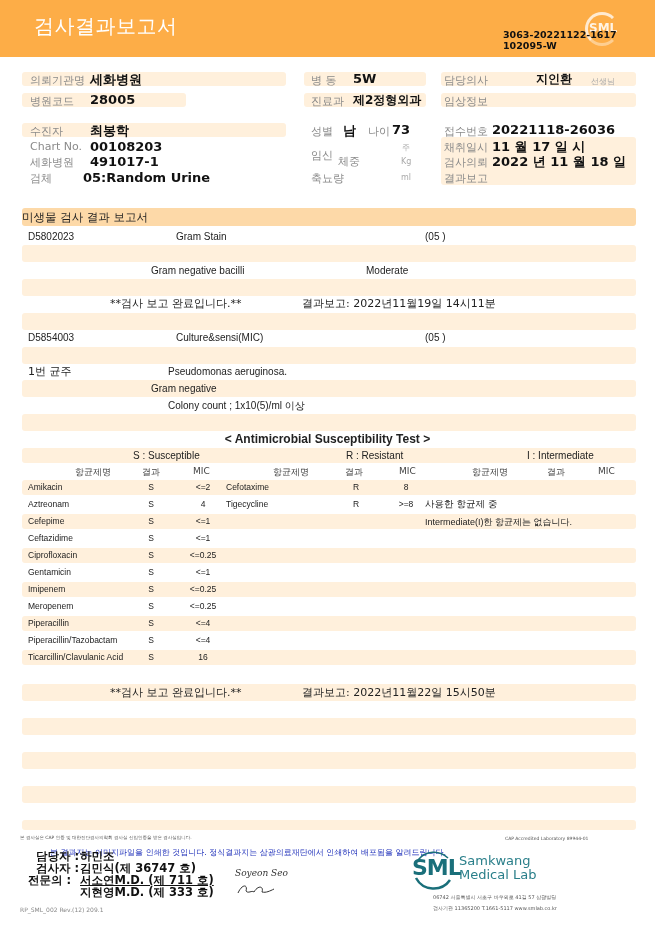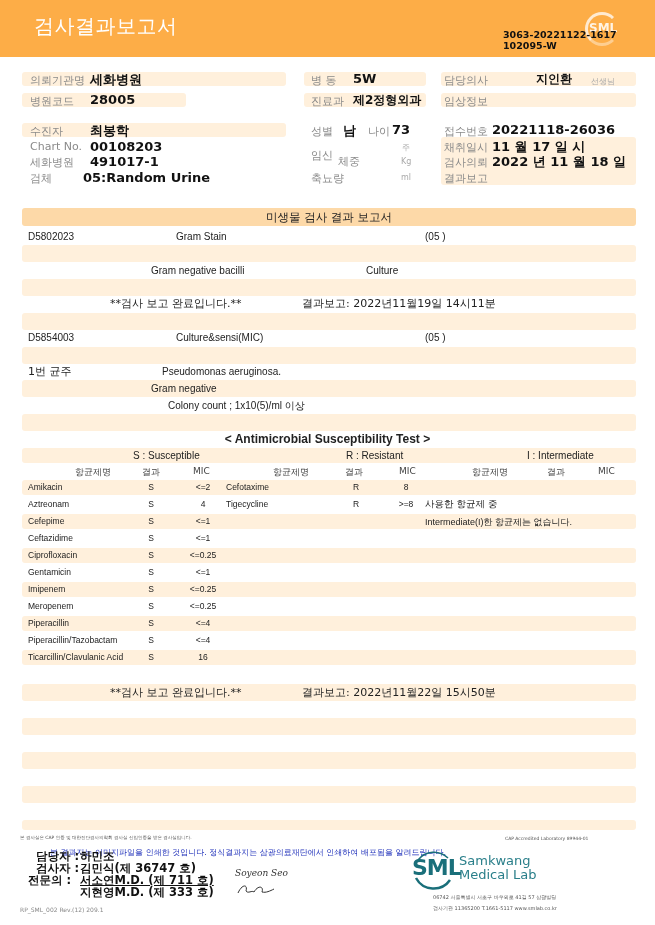--- a/index.html
+++ b/index.html
@@ -10,21 +10,21 @@
   .hdr-title { left: 34px; top: 13px; font-size: 20px; color: #fff; letter-spacing: 0.5px; }
   .hdr-id { left: 503px; top: 29px; font-size: 9.5px; font-weight: bold; color: #111; line-height: 11px;
             font-family: "DejaVu Sans", sans-serif; }
   .logo-ring { left: 585px; top: 12px; width: 34px; height: 34px; border-radius: 50%;
                border: 3px solid rgba(255,255,255,0.75); border-right-color: transparent; border-bottom-color: rgba(255,255,255,0.4); }
   .logo-text { left: 589px; top: 21px; font-size: 12px; font-weight: bold; color: rgba(255,255,255,0.85); }
   .band { background: #fff0dc; border-radius: 3px; }
   .lbl { font-size: 11px; color: #8a8a8a; }
   .val { font-size: 13px; font-weight: bold; color: #111; font-family: "DejaVu Sans", sans-serif; }
   .unit { font-size: 8px; color: #aaa; }
-  .sec-title { font-size: 11.5px; color: #222; text-align: center; }
+  .sec-title { font-size: 11.5px; color: #222; text-align: left; }
   .row-band { left: 22px; width: 614px; height: 17px; background: #fff0dc; border-radius: 3px; }
   .t { font-size: 10px; color: #222; font-family: "Liberation Sans", sans-serif; white-space: nowrap; }
   .tk { font-size: 11px; color: #222; white-space: nowrap; }
   .ast-title { left: 0; width: 655px; top: 432px; text-align: center; font-size: 12px; font-weight: bold;
                font-family: "Liberation Sans", sans-serif; }
   .hcol { font-size: 9px; color: #444; white-space: nowrap; }
   .drug { font-size: 8.5px; font-family: "Liberation Sans", sans-serif; color: #222; white-space: nowrap; }
   .footer-small { font-size: 4.5px; color: #555; white-space: nowrap; }
   .sig { font-size: 11.5px; font-weight: bold; color: #111; line-height: 12px; white-space: nowrap; }
   .blue { color: #2233bb; font-size: 8px; white-space: nowrap; }
@@ -90,31 +90,31 @@
 <div class="abs val" style="left:492px;top:153px;">2022 년 11 월 18 일</div>
 <div class="abs lbl" style="left:444px;top:171px;">결과보고</div>
 
 <div class="abs row-band" style="top:208px;height:18px;background:#fdd9a8;"></div>
 <div class="abs sec-title" style="left:22px;width:614px;top:210px;">미생물 검사 결과 보고서</div>
 <div class="abs t" style="left:28px;top:231px;">D5802023</div>
 <div class="abs t" style="left:176px;top:231px;">Gram Stain</div>
 <div class="abs t" style="left:425px;top:231px;">(05 )</div>
 <div class="abs row-band" style="top:245px;"></div>
 <div class="abs t" style="left:151px;top:265px;">Gram negative bacilli</div>
-<div class="abs t" style="left:366px;top:265px;">Culture</div>
+<div class="abs t" style="left:366px;top:265px;">Moderate</div>
 <div class="abs row-band" style="top:279px;"></div>
 <div class="abs tk" style="left:110px;top:296px;">**검사   보고   완료입니다.**</div>
 <div class="abs tk" style="left:302px;top:296px;">결과보고: 2022년11월19일 14시11분</div>
 <div class="abs row-band" style="top:313px;"></div>
 <div class="abs t" style="left:28px;top:332px;">D5854003</div>
 <div class="abs t" style="left:176px;top:332px;">Culture&amp;sensi(MIC)</div>
 <div class="abs t" style="left:425px;top:332px;">(05 )</div>
 <div class="abs row-band" style="top:347px;"></div>
 <div class="abs tk" style="left:28px;top:364px;">1번 균주</div>
-<div class="abs t" style="left:162px;top:366px;text-align:center;">Pseudomonas aeruginosa.</div>
+<div class="abs t" style="left:168px;top:366px;text-align:center;">Pseudomonas aeruginosa.</div>
 <div class="abs row-band" style="top:380px;"></div>
 <div class="abs t" style="left:151px;top:383px;">Gram negative</div>
 <div class="abs t" style="left:168px;top:399px;">Colony count ; 1x10(5)/ml 이상</div>
 <div class="abs row-band" style="top:414px;"></div>
 
 <div class="abs ast-title">&lt; Antimicrobial Susceptibility Test &gt;</div>
 <div class="abs row-band" style="top:448px;height:15px;"></div>
 <div class="abs t" style="left:133px;top:450px;">S : Susceptible</div>
 <div class="abs t" style="left:330px;top:450px;padding-left:16px;">R : Resistant</div>
 <div class="abs t" style="left:527px;top:450px;">I : Intermediate</div>

